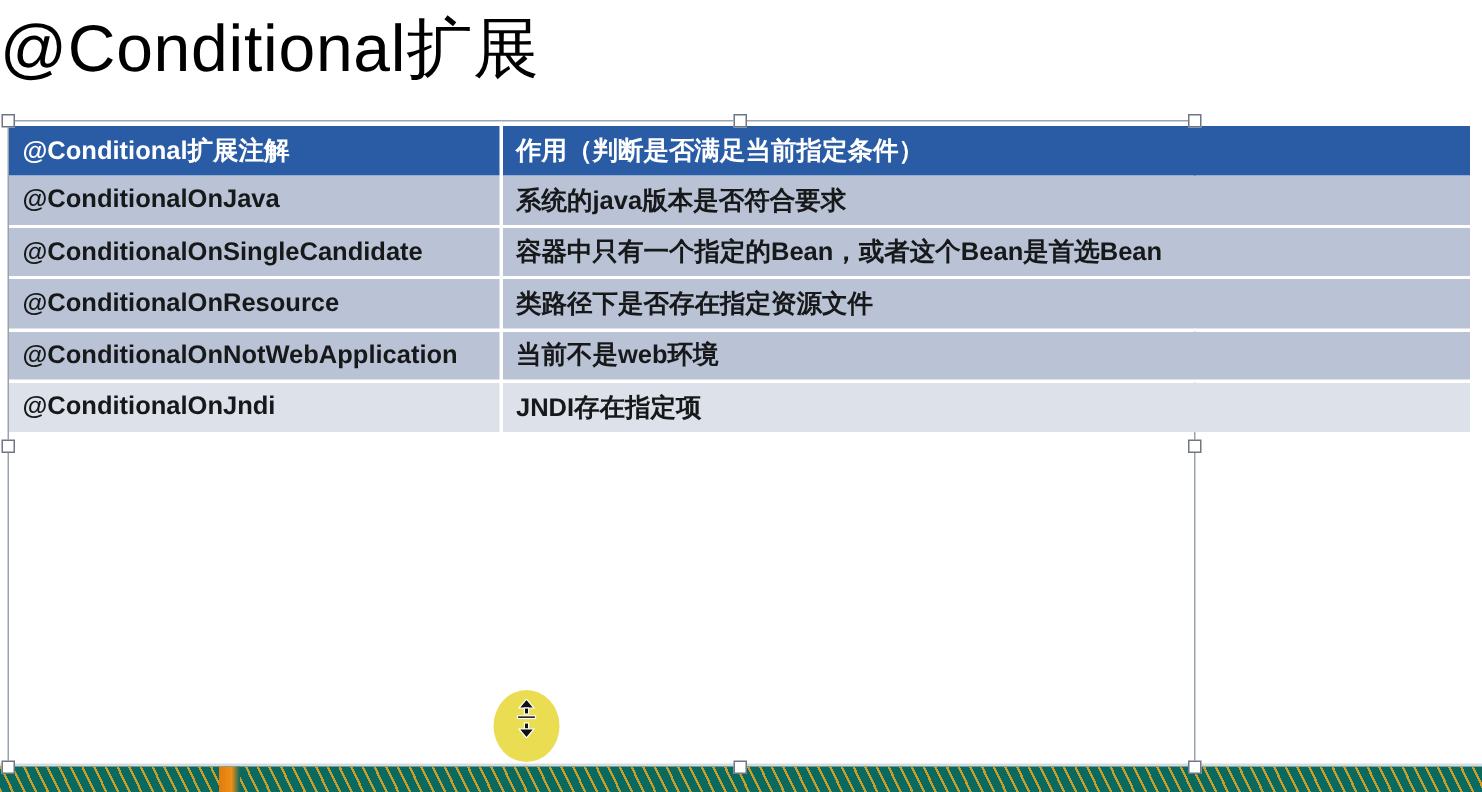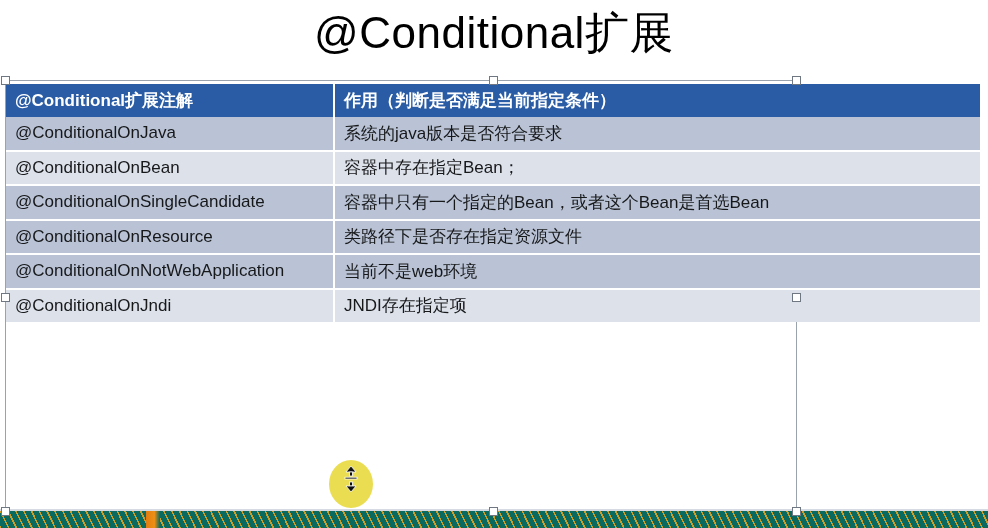--- a/index.html
+++ b/index.html
@@ -14,21 +14,21 @@
     font-family: "Liberation Sans", "DejaVu Sans", sans-serif;
     position: relative;
   }
 
   
   #slide-title {
     position: absolute;
     left: 0;
     top: 4px;
     width: 988px;
-    text-align: center;
+    text-align: left;
     font-size: 44px;
     line-height: 58px;
     font-weight: 400;
     color: #000000;
     letter-spacing: 0.5px;
     white-space: nowrap;
   }
 
   
   #table-object {
@@ -79,21 +79,21 @@
   #conditional-table col.c2 { width: 646px; }
 
   #conditional-table th,
   #conditional-table td {
     padding: 0 0 0 9px;
     height: 32.5px;
     font-size: 17px;
     color: #17181a;
     text-align: left;
     vertical-align: middle;
-    font-weight: 400;
+    font-weight: 700;
     border: 0;
     overflow: hidden;
     white-space: nowrap;
   }
   #conditional-table thead th {
     background: #2a5ca5;
     color: #ffffff;
     font-weight: bold;
     font-size: 17px;
     height: 33px;
@@ -197,24 +197,20 @@
     <thead>
       <tr>
         <th class="col-a">@Conditional扩展注解</th>
         <th class="col-b">作用（判断是否满足当前指定条件）</th>
       </tr>
     </thead>
     <tbody>
       <tr class="odd">
         <td class="col-a">@ConditionalOnJava</td>
         <td class="col-b">系统的java版本是否符合要求</td>
-      </tr>
-      <tr class="even">
-        <td class="col-a">@ConditionalOnBean</td>
-        <td class="col-b">容器中存在指定Bean；</td>
       </tr>
       <tr class="odd">
         <td class="col-a">@ConditionalOnSingleCandidate</td>
         <td class="col-b">容器中只有一个指定的Bean，或者这个Bean是首选Bean</td>
       </tr>
       <tr class="odd">
         <td class="col-a">@ConditionalOnResource</td>
         <td class="col-b">类路径下是否存在指定资源文件</td>
       </tr>
       <tr class="odd">

